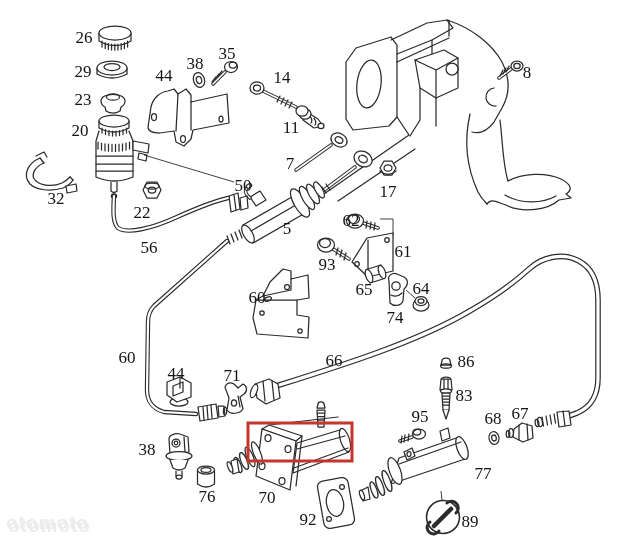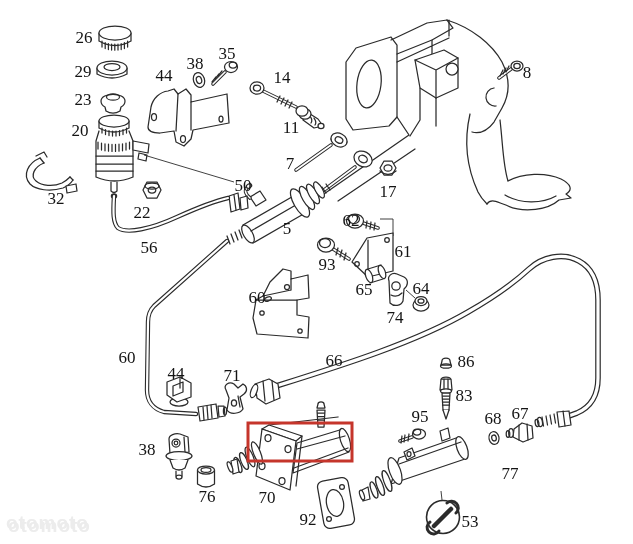--- a/index.html
+++ b/index.html
@@ -405,17 +405,17 @@
   <div class="part-label" style="left:334px;top:360px">66</div>
   <div class="part-label" style="left:466px;top:361px">86</div>
   <div class="part-label" style="left:464px;top:395px">83</div>
   <div class="part-label" style="left:420px;top:416px">95</div>
   <div class="part-label" style="left:493px;top:418px">68</div>
   <div class="part-label" style="left:520px;top:413px">67</div>
   <div class="part-label" style="left:147px;top:449px">38</div>
   <div class="part-label" style="left:207px;top:496px">76</div>
   <div class="part-label" style="left:267px;top:497px">70</div>
   <div class="part-label" style="left:308px;top:519px">92</div>
-  <div class="part-label" style="left:510px;top:473px">77</div>
-  <div class="part-label" style="left:470px;top:521px">53</div>
+  <div class="part-label" style="left:483px;top:473px">77</div>
+  <div class="part-label" style="left:470px;top:521px">89</div>
 
   <div class="watermark">otomoto</div>
 </div>
 
 </body></html>

